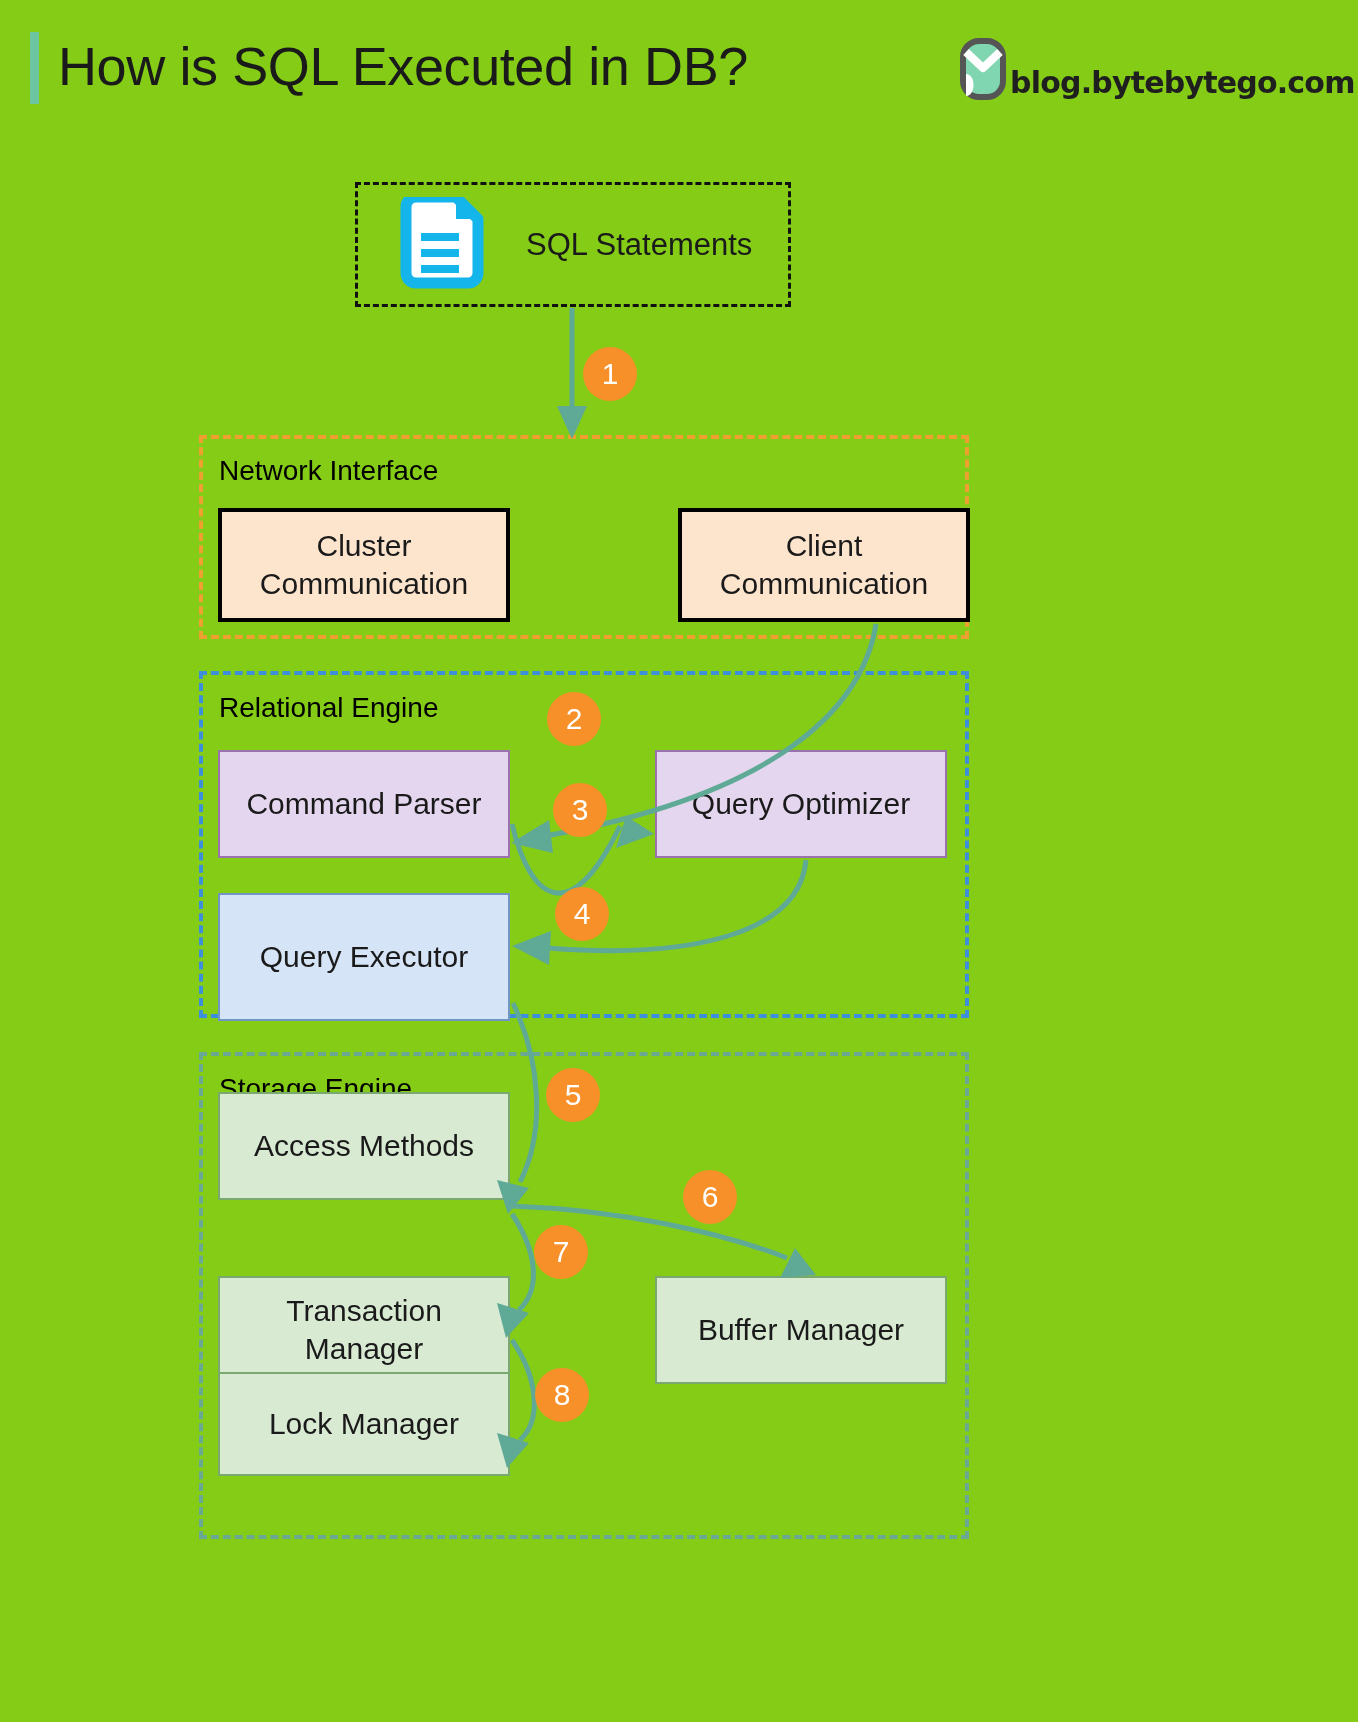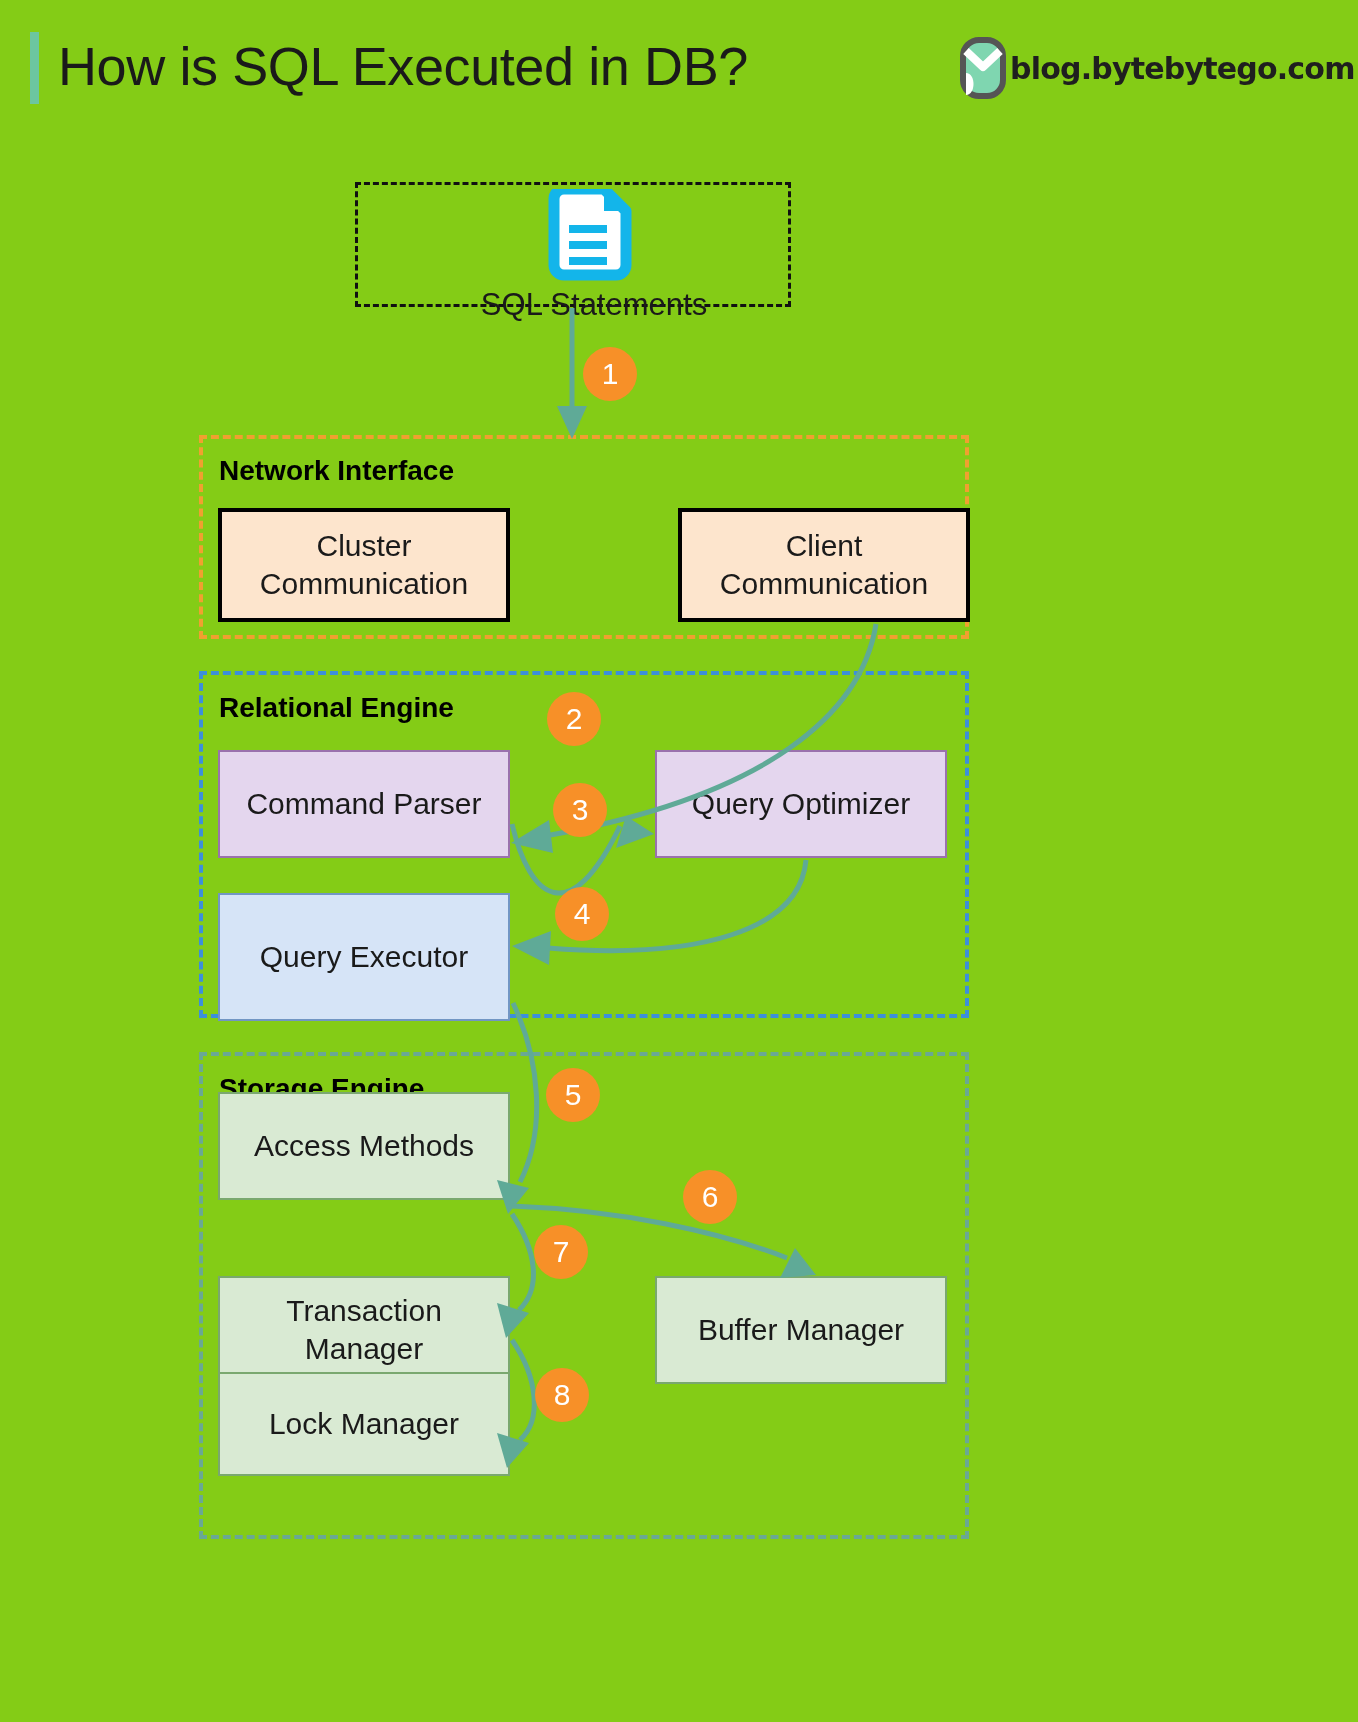--- a/index.html
+++ b/index.html
@@ -38,21 +38,21 @@
     font-weight: 400;
     color: #1a1a1a;
     letter-spacing: -0.4px;
     white-space: nowrap;
     line-height: 80px;
   }
   #brand {
     position: absolute;
     left: 960px; top: 36px;
     display: flex;
-    align-items: center;
+    align-items: flex-end;
     height: 64px;
   }
   #brand-logo {
     width: 46px; height: 62px;
     flex: 0 0 auto;
   }
   #brand-text {
     font-family: "DejaVu Sans", sans-serif;
     font-size: 30px;
     font-weight: 700;
@@ -67,31 +67,30 @@
     position: absolute;
     box-sizing: border-box;
     display: flex;
     align-items: center;
     justify-content: center;
     text-align: center;
     font-size: 30px;
     color: #1a1a1a;
     line-height: 1.28;
     padding: 4px 8px;
-    flex-direction: column;
   }
   .group {
     position: absolute;
     box-sizing: border-box;
     background: transparent;
   }
   .group-title {
     position: absolute;
     font-size: 28px;
-    font-weight: bold;
+    font-weight: normal;
     color: #000000;
     white-space: nowrap;
   }
 
   
   #sql-box {
     left: 355px; top: 182px;
     width: 436px; height: 125px;
     border: 3px dashed #111111;
     display: flex;

